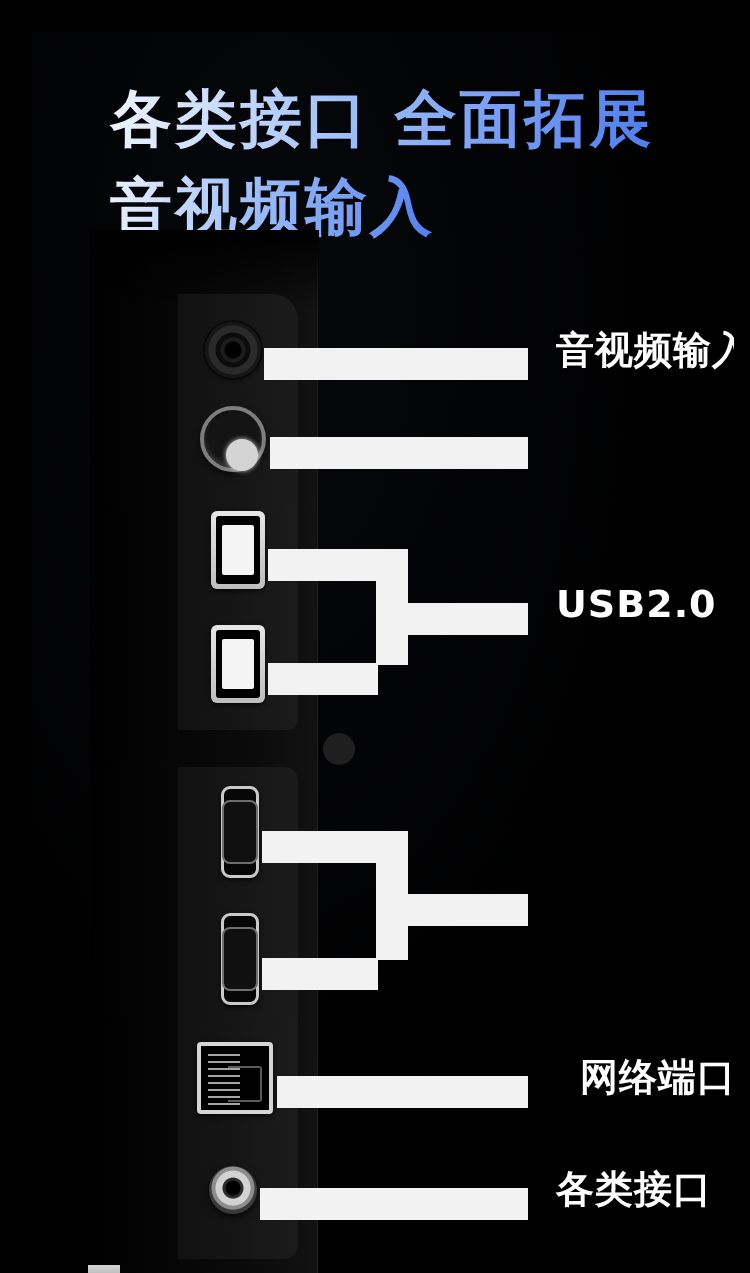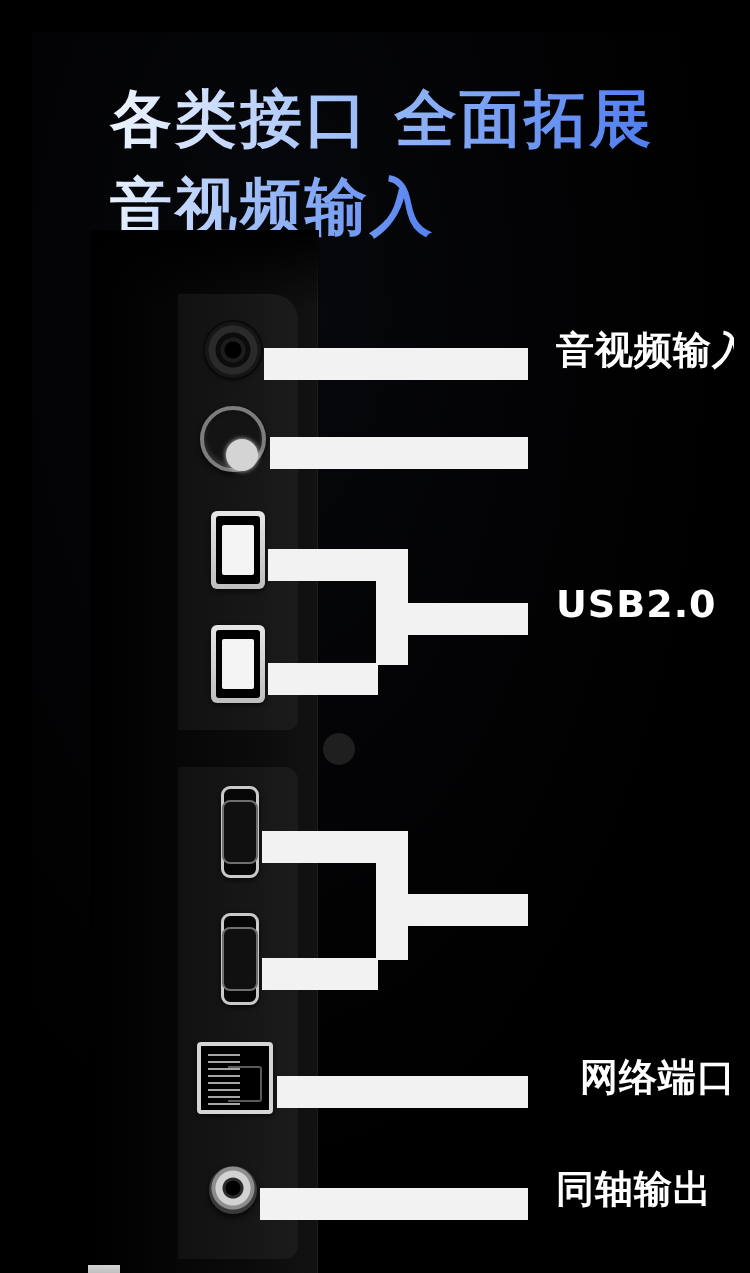--- a/index.html
+++ b/index.html
@@ -180,15 +180,15 @@
   <div class="cline h l-hdmi-s1"></div>
   <div class="cline h l-hdmi-s2"></div>
   <div class="cline v l-hdmi-v"></div>
   <div class="cline h l-hdmi-m"></div>
   <div class="cline h l-eth"></div>
   <div class="cline h l-coax"></div>
 
   <div class="port-label lab-av">音视频输入</div>
   <div class="port-label lab-usb">USB2.0</div>
   <div class="port-label lab-eth">网络端口</div>
-  <div class="port-label lab-coax">同轴输出</div>
+  <div class="port-label lab-coax">各类接口</div>
 
 </div>
 
 </body></html>

